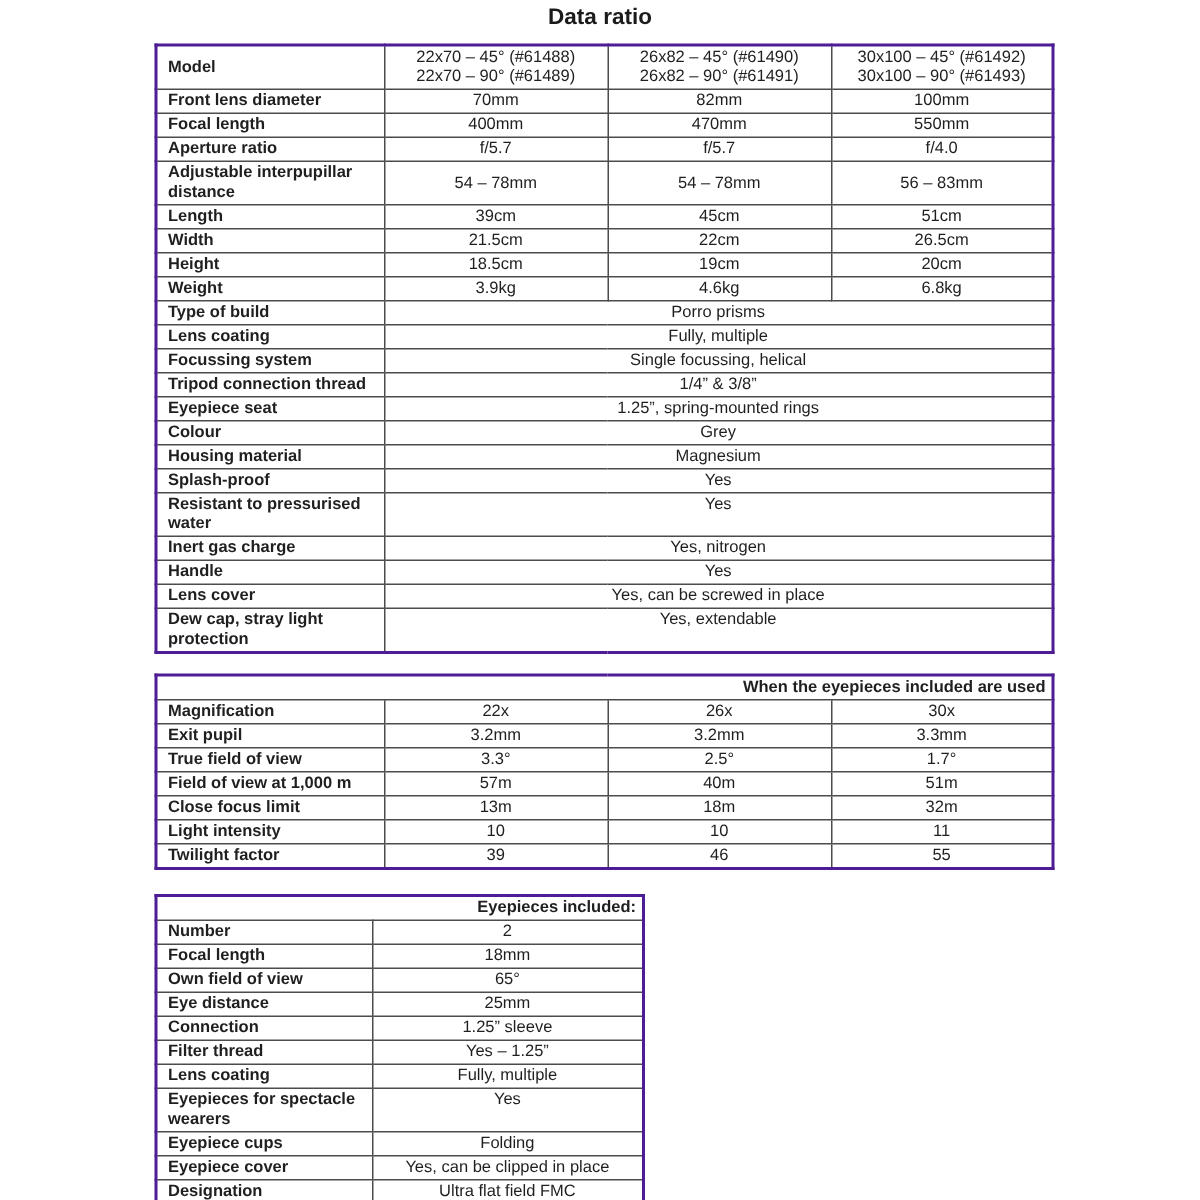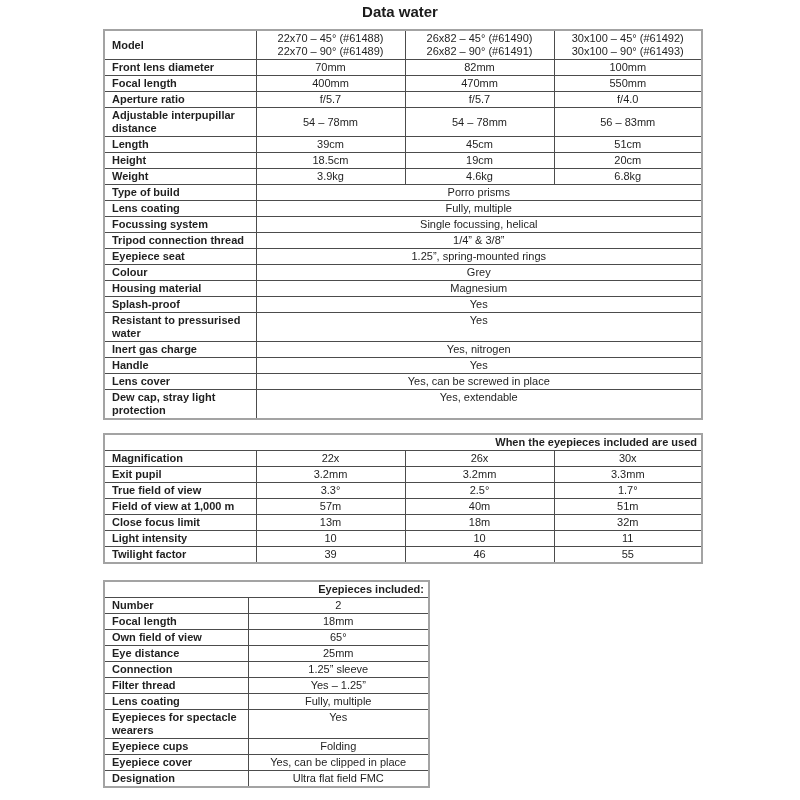--- a/index.html
+++ b/index.html
@@ -22,21 +22,21 @@
     margin: 0 0 9px 0;
     text-align: center;
     font-size: 15px;
     font-weight: 700;
     color: #1b1b1b;
   }
   table.t {
     border-collapse: collapse;
     table-layout: fixed;
     margin-left: 103px;
-    border: 2px solid #a3a3a3;
+    border: 2px solid #4c1d95;
   }
   table.t td {
     border: 1px solid #4c4c4c;
     font-size: 11px;
     line-height: 13px;
     padding: 1px 4px;
     overflow: hidden;
     vertical-align: middle;
   }
   table.t td.lbl {
@@ -53,21 +53,21 @@
     text-align: right;
   }
   table.t2 { margin-top: 13px; }
   table.t3 { margin-top: 16px; }
 </style>
 </head>
 <body>
 
 <div class="page">
 
-  <div class="title">Data water</div>
+  <div class="title">Data ratio</div>
 
   <table class="t t1">
     <colgroup>
       <col style="width:152px">
         <col style="width:149px">
         <col style="width:149px">
         <col style="width:148px">
     </colgroup>
     <tbody id="t1-body">
         <tr>
@@ -103,20 +103,26 @@
           <td class="val">54 – 78mm</td>
           <td class="val">56 – 83mm</td>
         </tr>
         <tr>
           <td class="lbl">Length</td>
           <td class="val">39cm</td>
           <td class="val">45cm</td>
           <td class="val">51cm</td>
         </tr>
         <tr>
+          <td class="lbl">Width</td>
+          <td class="val">21.5cm</td>
+          <td class="val">22cm</td>
+          <td class="val">26.5cm</td>
+        </tr>
+        <tr>
           <td class="lbl">Height</td>
           <td class="val">18.5cm</td>
           <td class="val">19cm</td>
           <td class="val">20cm</td>
         </tr>
         <tr>
           <td class="lbl">Weight</td>
           <td class="val">3.9kg</td>
           <td class="val">4.6kg</td>
           <td class="val">6.8kg</td>

